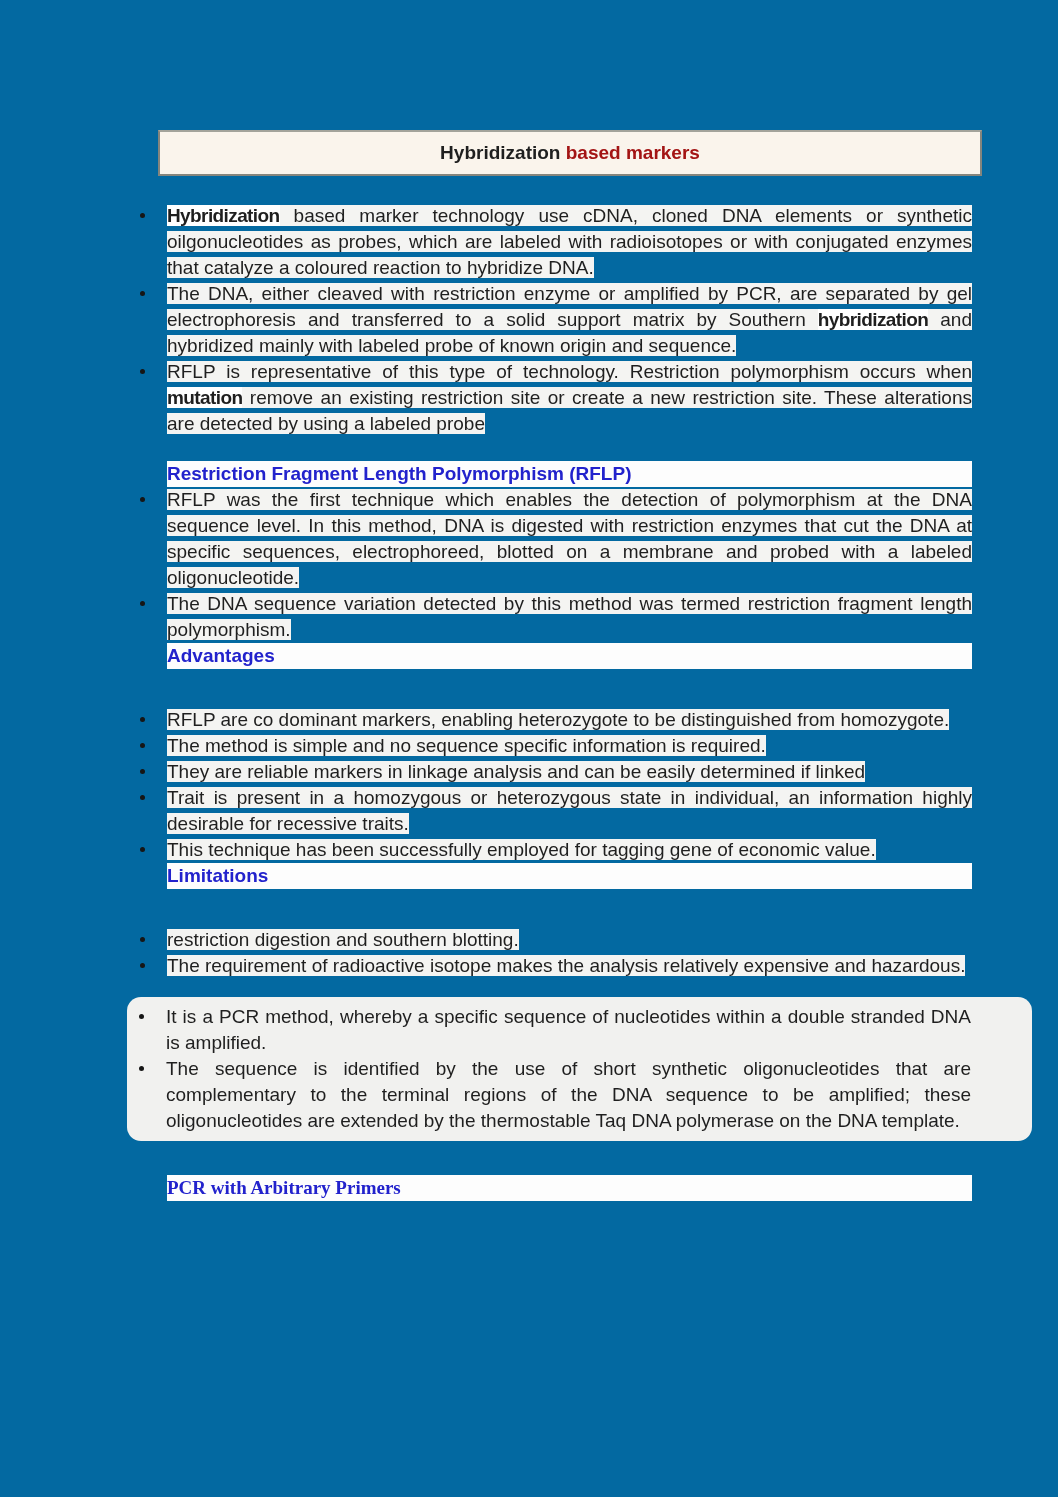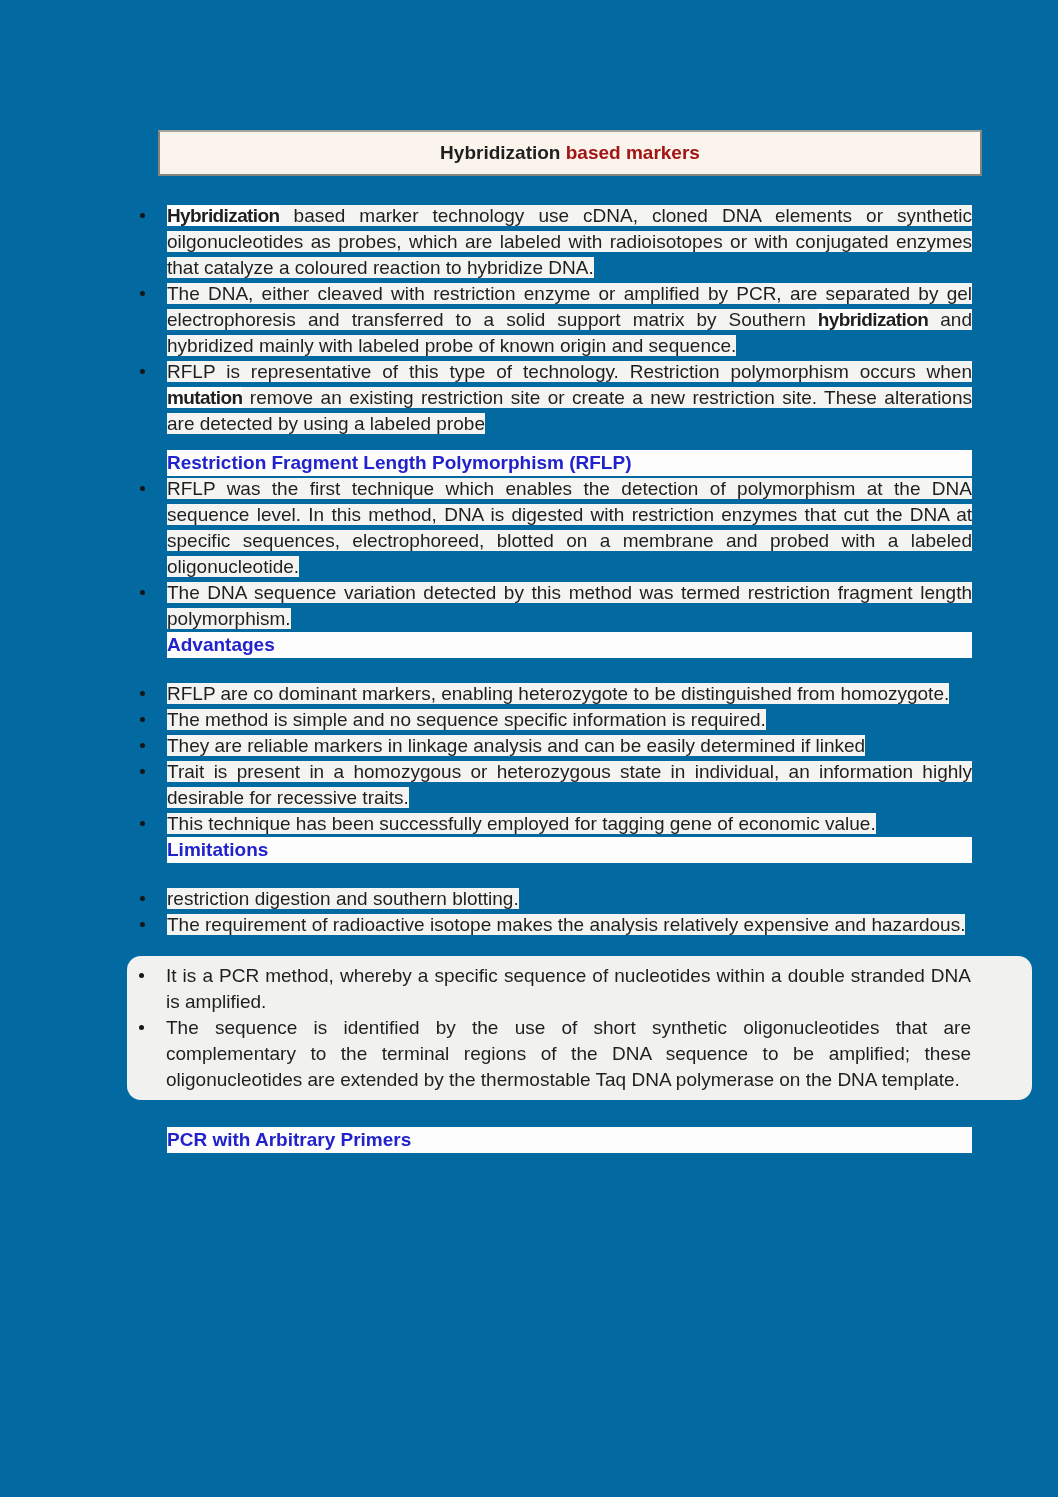--- a/index.html
+++ b/index.html
@@ -62,24 +62,24 @@
   }
 
   
   .heading {
     margin: 0 0 0 127px;
     width: 805px;
     font-weight: bold;
     color: #2222cc;
     background: #fdfdfd;
   }
-  .pre-gap  { margin-top: 13px; }
-  .gap-top  { margin-top: 23px; }
+  .pre-gap  { margin-top: 24px; }
+  .gap-top  { margin-top: 38px; }
   .mt20     { margin-top: 20px; }
-  .mt27     { margin-top: 27px; }
+  .mt27     { margin-top: 34px; font-family: Liberation Serif, serif; }
 
   
   .gray-block {
     box-sizing: border-box;
     margin: 18px 0 0 87px;
     width: 905px;
     background: #f1f1ef;
     padding: 7px 0;
     border-radius: 14px;
   }

